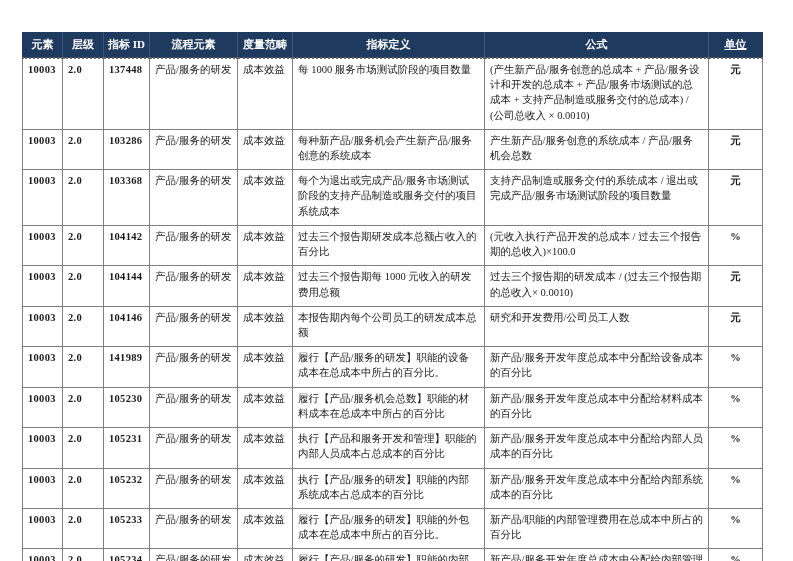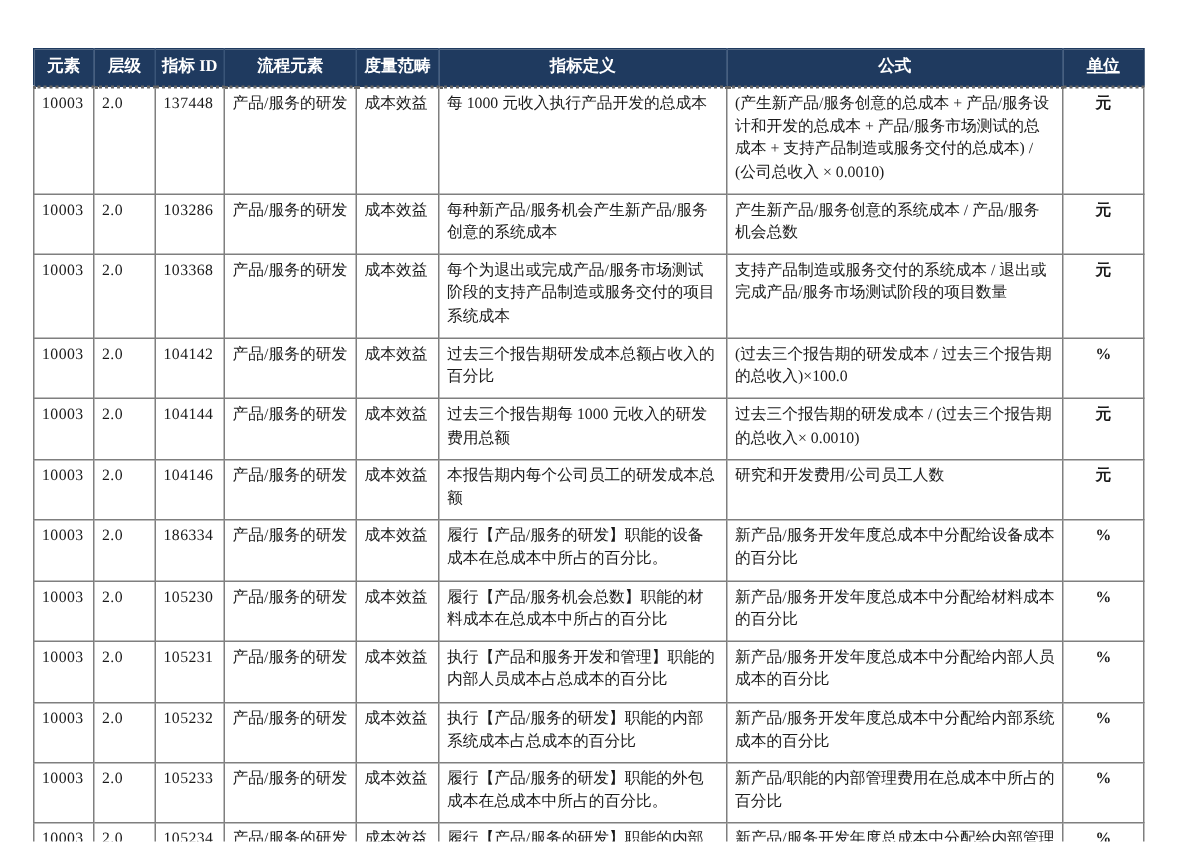--- a/index.html
+++ b/index.html
@@ -52,21 +52,21 @@
   table.metrics thead th:last-child { border-right: 1px solid #1f3a5f; text-decoration: underline; }
 
   table.metrics tbody td {
     border: 1px solid #7f7f7f;
     vertical-align: top;
     padding: 3px 5px 6px 5px;
     background: #ffffff;
     word-break: break-word;
   }
   table.metrics tbody td.num {
-    font-weight: normal;
+    font-weight: bold;
     letter-spacing: 0.3px;
   }
   table.metrics tbody td.unit {
     text-align: center;
     font-weight: bold;
   }
   table.metrics tbody tr.first-row td { height: 48px; }
 </style>
 </head>
 <body>
@@ -95,21 +95,21 @@
           <th>单位</th>
         </tr>
     </thead>
     <tbody>
         <tr class="first-row">
           <td class="num">10003</td>
           <td class="num">2.0</td>
           <td class="num">137448</td>
           <td>产品/服务的研发</td>
           <td>成本效益</td>
-          <td>每 1000 元收入执行产品开发的总成本</td>
+          <td>每 1000 服务市场测试阶段的项目数量</td>
           <td>(产生新产品/服务创意的总成本 + 产品/服务设计和开发的总成本 + 产品/服务市场测试的总成本 + 支持产品制造或服务交付的总成本)  / (公司总收入 × 0.0010)</td>
           <td class="unit">元</td>
         </tr>
         <tr>
           <td class="num">10003</td>
           <td class="num">2.0</td>
           <td class="num">103286</td>
           <td>产品/服务的研发</td>
           <td>成本效益</td>
           <td>每种新产品/服务机会产生新产品/服务创意的系统成本</td>
@@ -126,21 +126,21 @@
           <td>支持产品制造或服务交付的系统成本 / 退出或完成产品/服务市场测试阶段的项目数量</td>
           <td class="unit">元</td>
         </tr>
         <tr>
           <td class="num">10003</td>
           <td class="num">2.0</td>
           <td class="num">104142</td>
           <td>产品/服务的研发</td>
           <td>成本效益</td>
           <td>过去三个报告期研发成本总额占收入的百分比</td>
-          <td>(过去三个报告期的研发成本 / 过去三个报告期的总收入)×100.0</td>
+          <td>(元收入执行产品开发的总成本 / 过去三个报告期的总收入)×100.0</td>
           <td class="unit">%</td>
         </tr>
         <tr>
           <td class="num">10003</td>
           <td class="num">2.0</td>
           <td class="num">104144</td>
           <td>产品/服务的研发</td>
           <td>成本效益</td>
           <td>过去三个报告期每 1000 元收入的研发费用总额</td>
           <td>过去三个报告期的研发成本 / (过去三个报告期的总收入× 0.0010)</td>
@@ -152,21 +152,21 @@
           <td class="num">104146</td>
           <td>产品/服务的研发</td>
           <td>成本效益</td>
           <td>本报告期内每个公司员工的研发成本总额</td>
           <td>研究和开发费用/公司员工人数</td>
           <td class="unit">元</td>
         </tr>
         <tr>
           <td class="num">10003</td>
           <td class="num">2.0</td>
-          <td class="num">186334</td>
+          <td class="num">141989</td>
           <td>产品/服务的研发</td>
           <td>成本效益</td>
           <td>履行【产品/服务的研发】职能的设备成本在总成本中所占的百分比。</td>
           <td>新产品/服务开发年度总成本中分配给设备成本的百分比</td>
           <td class="unit">%</td>
         </tr>
         <tr>
           <td class="num">10003</td>
           <td class="num">2.0</td>
           <td class="num">105230</td>

